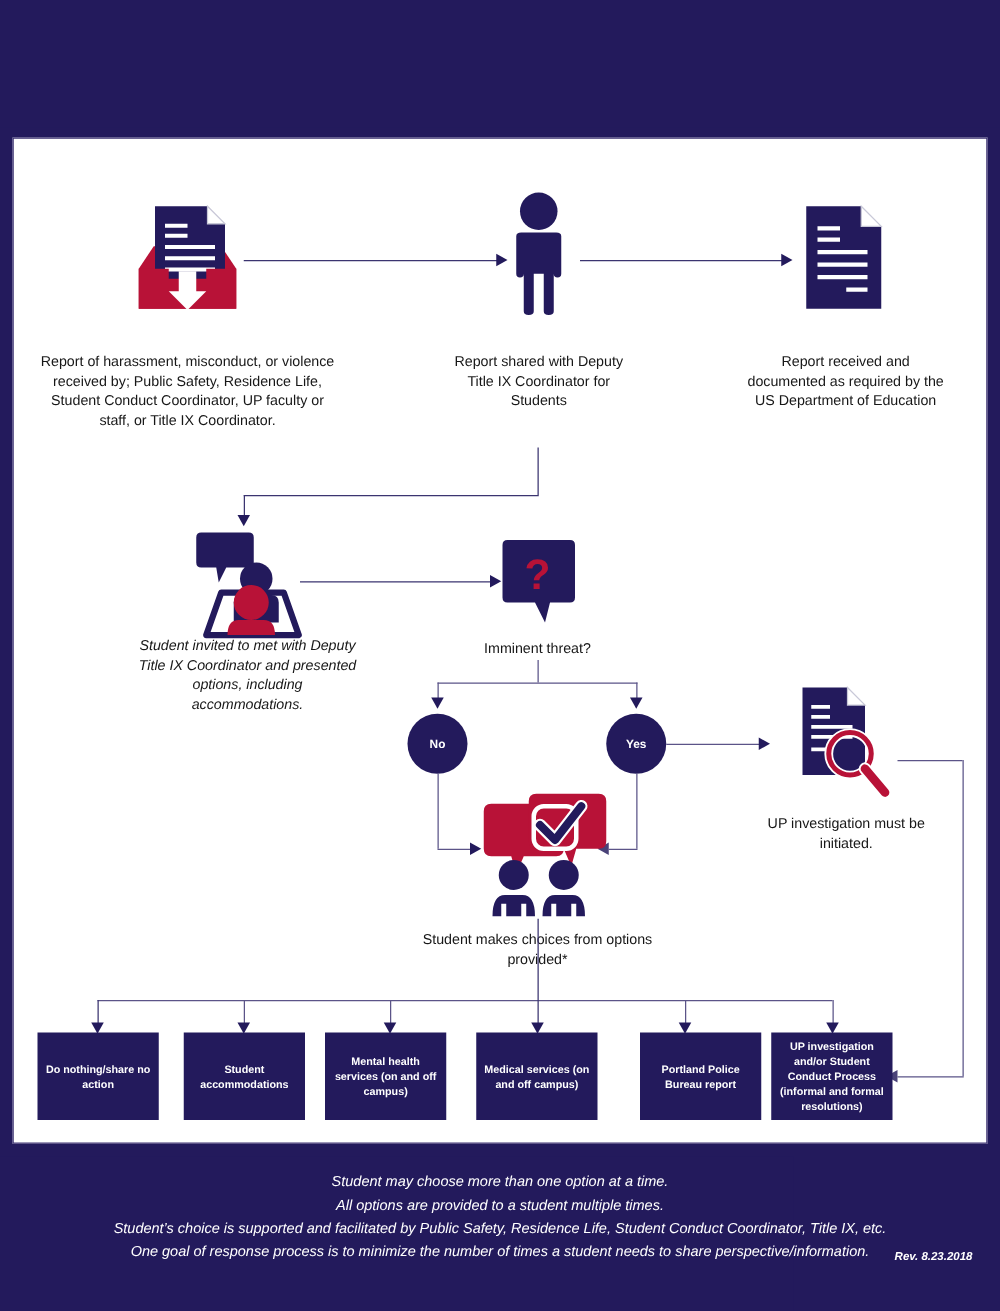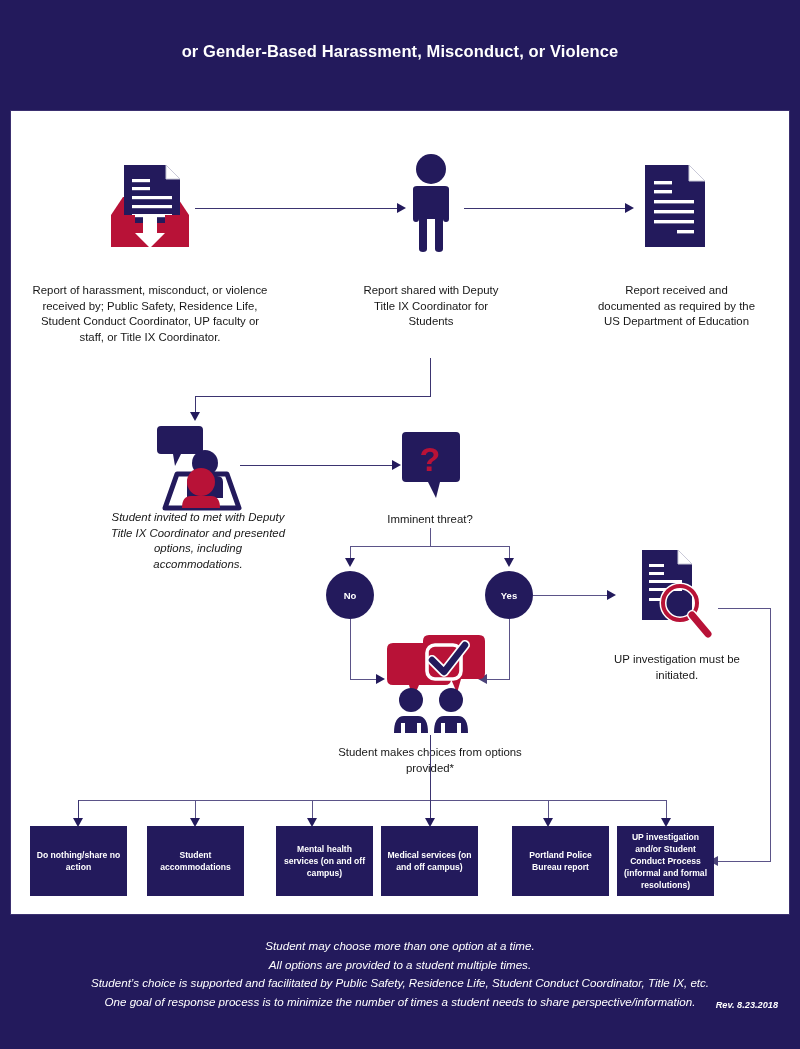--- a/index.html
+++ b/index.html
@@ -81,21 +81,20 @@
   svg{display:block;overflow:visible;}
   .icon{position:absolute;}
 </style>
 </head>
 <body>
 
 <div id="root">
 
   <div class="header">
     <div class="header-title">
-      <div>or Gender-Based Harassment, Misconduct, or Violence</div>
     </div>
   </div>
 
   <div class="canvas"></div>
 
   <div class="icon" style="left:105px;top:155px;width:90px;height:100px;">
     <svg width="90" height="100" viewBox="0 0 90 100">
       <path d="M6 60 L18 42 L72 42 L84 60 L84 92 L6 92 Z" fill="#b81237"></path>
       <path d="M19 10 L61 10 L75 24 L75 78 L19 78 Z" fill="#231a5c"></path>
       <polygon points="61,10 75,24 61,24" fill="#ffffff" stroke="#c9c9d8" stroke-width="1"></polygon>
@@ -235,21 +234,21 @@
   <div class="ar-d" style="left:307px;top:818px;"></div>
   <div class="vline" style="left:430px;top:800px;height:20px;"></div>
   <div class="ar-d" style="left:425px;top:818px;"></div>
   <div class="vline thin" style="left:548px;top:800px;height:20px;"></div>
   <div class="ar-d" style="left:543px;top:818px;"></div>
   <div class="vline thin" style="left:666px;top:800px;height:20px;"></div>
   <div class="ar-d" style="left:661px;top:818px;"></div>
 
   <div class="obox" style="left:30px;top:826px;">Do nothing/share no action</div>
   <div class="obox" style="left:147px;top:826px;">Student accommodations</div>
-  <div class="obox" style="left:276px;top:826px;">Mental health services (on and off campus)</div>
+  <div class="obox" style="left:260px;top:826px;">Mental health services (on and off campus)</div>
   <div class="obox" style="left:381px;top:826px;">Medical services (on and off campus)</div>
   <div class="obox" style="left:512px;top:826px;">Portland Police Bureau report</div>
   <div class="obox" style="left:617px;top:826px;">UP investigation and/or Student Conduct Process (informal and formal resolutions)</div>
 
   <div class="footer">
     <div class="footer-lines">
       <div>Student may choose more than one option at a time.</div>
       <div>All options are provided to a student multiple times.</div>
       <div>Student’s choice is supported and facilitated by Public Safety,    Residence Life, Student Conduct Coordinator, Title IX, etc.</div>
       <div>One goal of response process is to minimize the number of times a student needs to share perspective/information.</div>

